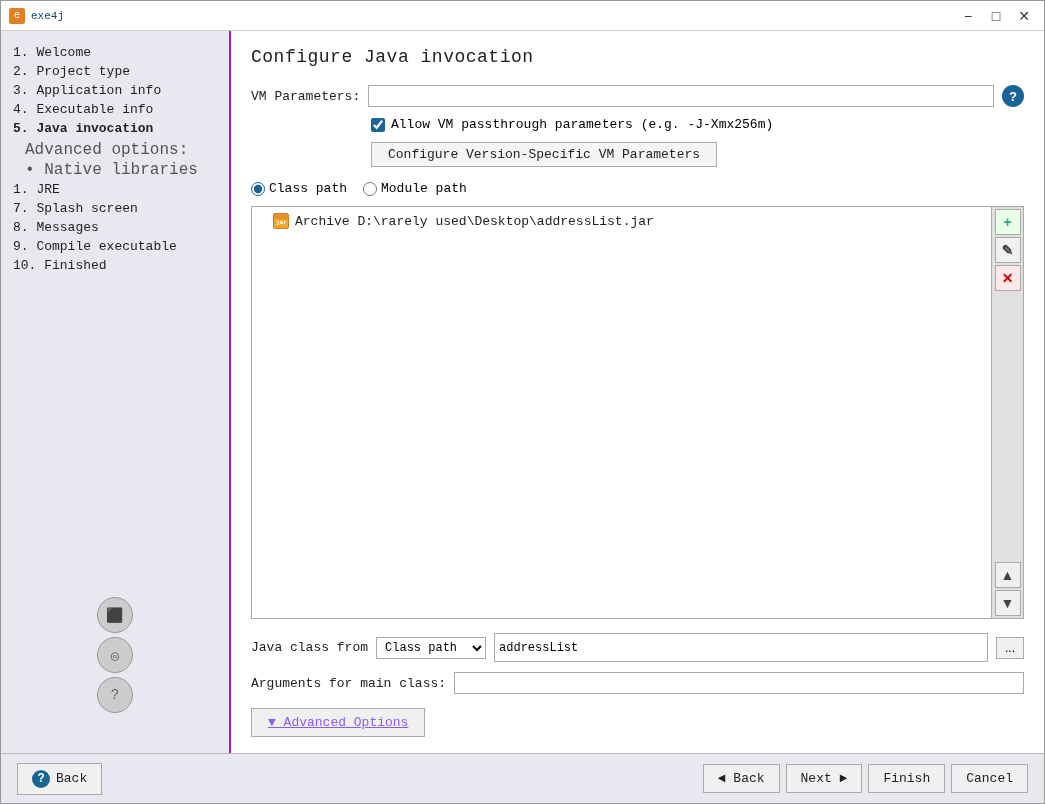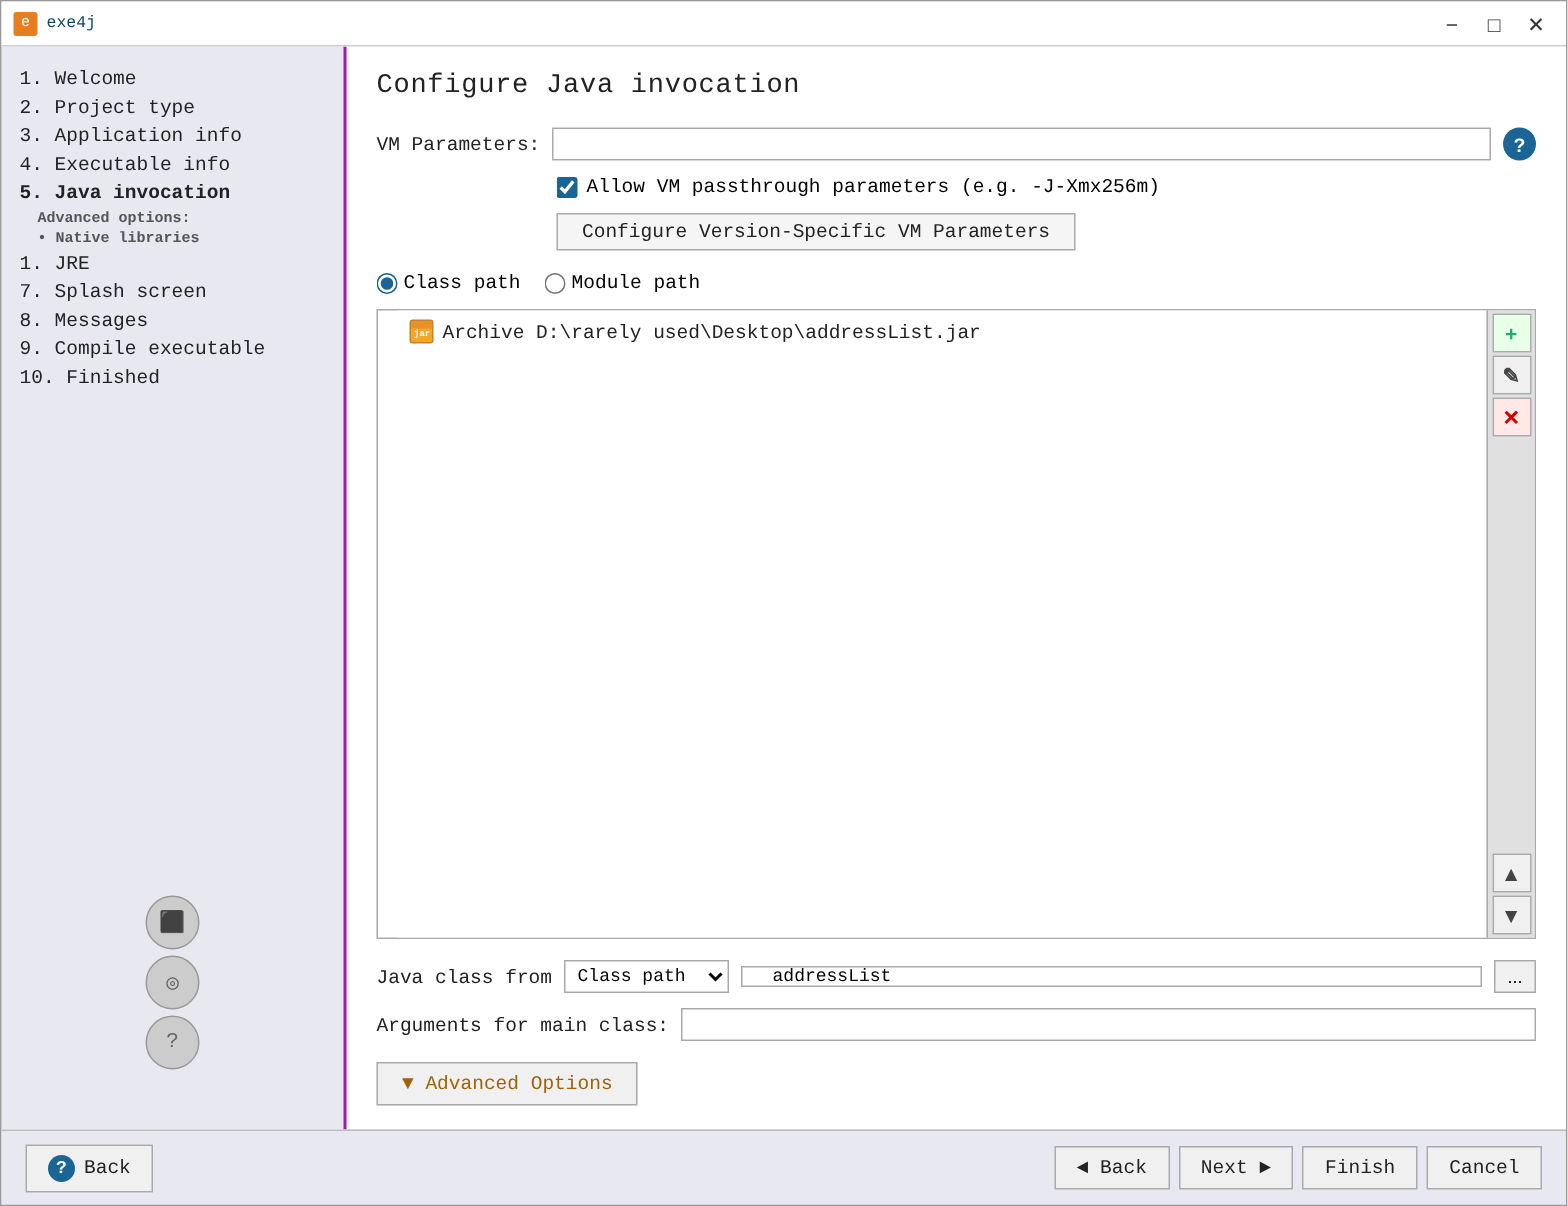--- a/index.html
+++ b/index.html
@@ -96,24 +96,23 @@
       cursor: pointer;
       white-space: nowrap;
     }
 
     .sidebar-item.active {
       font-weight: bold;
     }
 
     .sidebar-sub {
       padding-left: 16px;
-      font-size: 10px;
+      font-size: 16px;
       color: #555;
       margin-top: 2px;
-      font-weight: bold;
     }
 
     .sidebar-sub-item {
       padding: 1px 0;
     }
 
     .sidebar-bottom-icons {
       position: absolute;
       bottom: 40px;
       left: 50%;
@@ -337,24 +336,24 @@
       background: #fff;
       padding: 2px 4px;
       font-family: 'Courier New', monospace;
       font-size: 12px;
       height: 22px;
       cursor: pointer;
     }
 
     .main-class-input {
       flex: 1;
-      height: 14px;
+      height: 29px;
       border: 1px solid #aaa;
       background: #fff;
-      padding: 0 20px;
+      padding: 0 4px;
       font-family: 'Courier New', monospace;
       font-size: 12px;
     }
 
     .browse-btn {
       height: 22px;
       border: 1px solid #aaa;
       background: #f0f0f0;
       padding: 0 8px;
       cursor: pointer;
@@ -385,23 +384,24 @@
     }
 
     
     .advanced-btn {
       border: 1px solid #aaa;
       background: #f0f0f0;
       padding: 6px 16px;
       font-family: 'Courier New', monospace;
       font-size: 13px;
       cursor: pointer;
-      color: #a16207;
+      color: #8b5cf6;
       align-self: flex-start;
       margin-top: 4px;
+      text-decoration: underline;
     }
 
     
     .bottom-bar {
       height: 50px;
       background: #e8e8f0;
       border-top: 1px solid #bbb;
       display: flex;
       align-items: center;
       padding: 0 16px;

